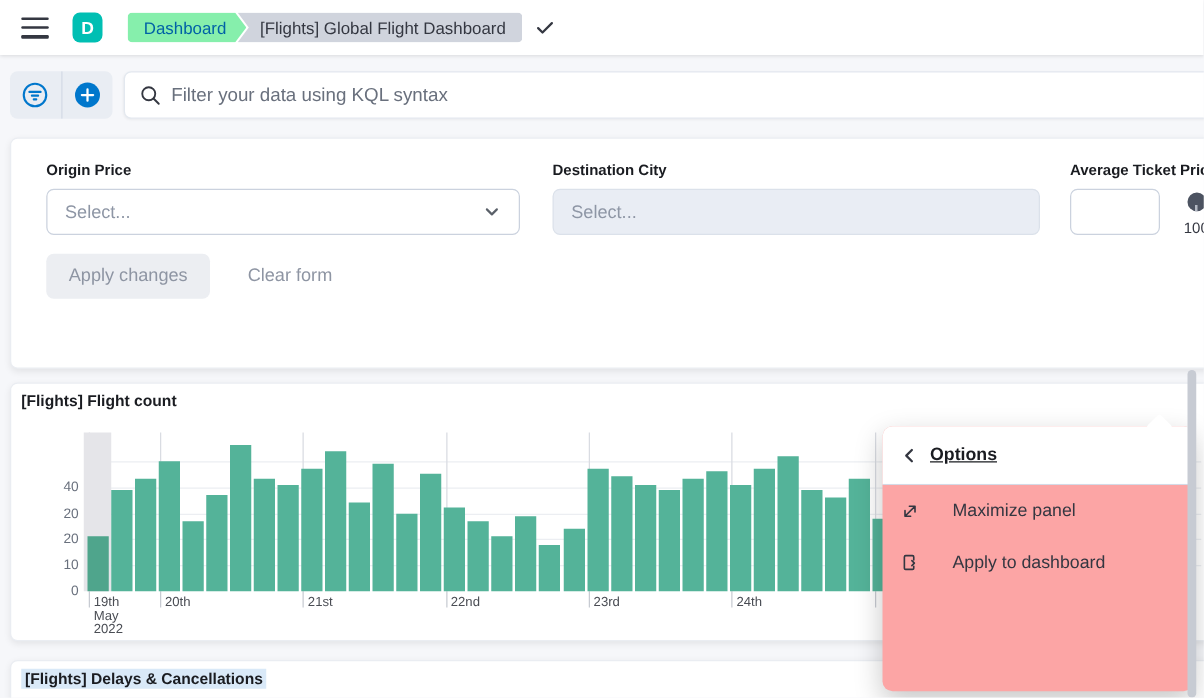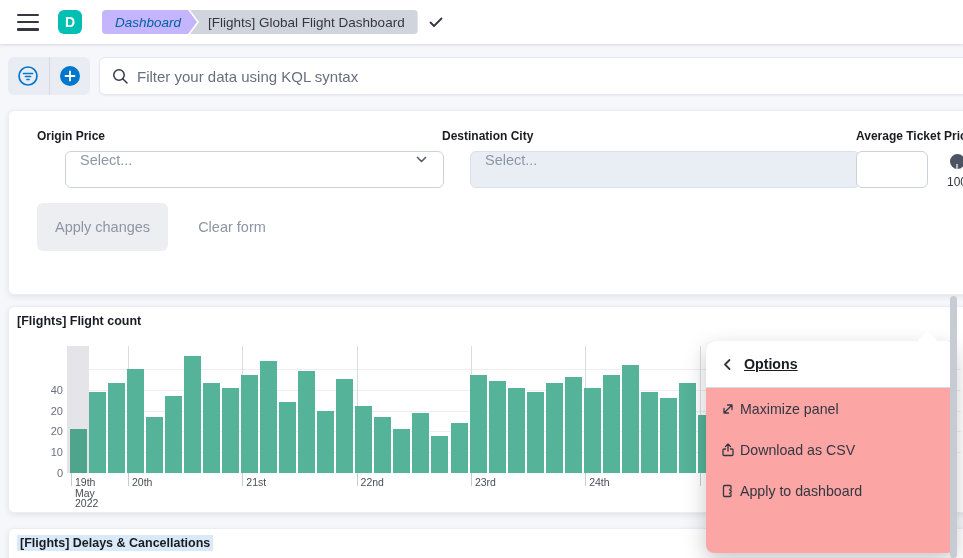--- a/index.html
+++ b/index.html
@@ -21,24 +21,23 @@
   .app-badge {
     margin-left:19px; width:24px; height:24px; border-radius:6px;
     background:#00BFB3; color:#fff; font-weight:bold; font-size:14px;
     display:flex; align-items:center; justify-content:center;
   }
   .crumbs { display:flex; align-items:center; margin-left:20px; }
   .crumb {
     height:24px; display:flex; align-items:center; font-size:13.5px;
   }
   .crumb-first {
-    background:#c4b5fd; color:#0061A6; font-weight:500;
+    background:#86efac; color:#0061A6; font-weight:500;
     padding:0 16px 0 13px; border-radius:4px 0 0 4px;
     clip-path:polygon(0 0, calc(100% - 9px) 0, 100% 50%, calc(100% - 9px) 100%, 0 100%);
-    font-style:italic;
   }
   .crumb-last {
     background:#D0D4DD; color:#343741; margin-left:-7px;
     padding:0 13px 0 18px; border-radius:0 4px 4px 0;
     clip-path:polygon(0 0, 100% 0, 100% 100%, 0 100%, 9px 50%);
   }
   .check-icon { margin-left:10px; display:flex; align-items:center; }
   
   .query-row { position:absolute; left:8px; top:57px; height:38px; display:flex; z-index:5; }
   .filter-group {
@@ -61,39 +60,38 @@
   
   .card {
     position:absolute; left:8px; background:#fff; border-radius:6px;
     border:1px solid #EAEDF2; box-shadow:0 2px 6px rgba(0,0,0,0.08);
   }
   .controls-card { top:110px; width:975px; height:185px; }
   .ctl-label { position:absolute; font-size:12px; font-weight:bold; color:#1A1C21; top:18px; }
   .select {
     position:absolute; top:40px; height:37px; border-radius:6px;
     border:1px solid #CBD2DE; background:#fff;
-    display:flex; align-items:flex-start; padding:0 14px; font-size:14.5px; color:#8E96A5;
+    display:flex; align-items:center; padding:0 14px; font-size:14.5px; color:#8E96A5;
     cursor:pointer;
-    margin-left:28px;
   }
   .select.filled { background:#E9EDF4; border-color:#DBE1EA; }
   .select .chev { margin-left:auto; }
   .price-input {
     position:absolute; top:40px; height:37px; width:72px; border-radius:6px;
     border:1px solid #CBD2DE; background:#fff; cursor:text;
   }
   .slider-thumb {
     position:absolute; width:15px; height:15px; border-radius:50%;
     background:#4C5361; top:43px; cursor:grab;
   }
   .slider-tick { position:absolute; width:2px; height:5px; background:#B3B9C3; }
   .slider-value { position:absolute; font-size:12px; color:#343741; }
   .btn-row { position:absolute; top:92px; left:28px; display:flex; align-items:center; }
   .btn-apply {
-    height:48px; padding:0 18px; background:#ECEEF2; border:none; border-radius:6px;
+    height:36px; padding:0 18px; background:#ECEEF2; border:none; border-radius:6px;
     color:#8E95A3; font-size:14.5px; font-family:"Liberation Sans", sans-serif; cursor:pointer;
   }
   .btn-text {
     background:none; border:none; color:#8E95A3; font-size:14.5px;
     font-family:"Liberation Sans", sans-serif; cursor:pointer; padding:0 14px; height:36px;
   }
   .btn-cancel { margin-left:18px; }
   .btn-clear { margin-left:16px; }
   
   .flight-card { top:306px; width:975px; height:207px; }
@@ -123,21 +121,21 @@
   .menu-header {
     height:47px; display:flex; align-items:center; padding-left:14px;
     border-bottom:1px solid #D3DAE6; cursor:pointer; position:relative; z-index:2; background:#fff; border-radius:8px 8px 0 0;
   }
   .menu-header .mh-label { margin-left:9px; font-size:14.2px; font-weight:bold; color:#1A1C21; text-decoration:underline; }
   .menu-item {
     height:41px; display:flex; align-items:center; padding-left:14px;
     font-size:14.2px; color:#343741; cursor:pointer;
   }
   .menu-item .mi-icon { width:16px; height:16px; display:flex; align-items:center; justify-content:center; }
-  .menu-item .mi-label { margin-left:4px; }
+  .menu-item .mi-label { margin-left:26px; }
   .menu-item .mi-label.u { text-decoration:underline; }
   
   .scrollbar-thumb {
     position:absolute; left:950px; top:296px; width:7px; height:262px;
     background:#C7CBD3; border-radius:4px; z-index:50;
   }
   svg { display:block; }
 </style>
 </head>
 <body>
@@ -325,29 +323,20 @@
         <span class="mi-icon">
           <svg width="16" height="16" viewBox="0 0 16 16">
             <path d="M4 12 L12 4 M12 4 h-4.5 M12 4 v4.5 M4 12 h4.5 M4 12 v-4.5" fill="none" stroke="#343741" stroke-width="1.3" stroke-linecap="round" stroke-linejoin="round"></path>
           </svg>
         </span>
         <span class="mi-label">Maximize panel</span>
       </div>
       <div class="menu-item">
         <span class="mi-icon">
           <svg width="16" height="16" viewBox="0 0 16 16">
-            <path d="M8 2 v7 M5.5 4.5 L8 2 L10.5 4.5" fill="none" stroke="#343741" stroke-width="1.3" stroke-linecap="round" stroke-linejoin="round"></path>
-            <path d="M5.5 7 H4 a1 1 0 0 0 -1 1 v4.5 a1 1 0 0 0 1 1 h8 a1 1 0 0 0 1 -1 V8 a1 1 0 0 0 -1 -1 h-1.5" fill="none" stroke="#343741" stroke-width="1.3" stroke-linecap="round"></path>
-          </svg>
-        </span>
-        <span class="mi-label">Download as CSV</span>
-      </div>
-      <div class="menu-item">
-        <span class="mi-icon">
-          <svg width="16" height="16" viewBox="0 0 16 16">
             <path d="M11 6 V3.5 a1 1 0 0 0 -1 -1 H4.5 a1 1 0 0 0 -1 1 v9 a1 1 0 0 0 1 1 H10 a1 1 0 0 0 1 -1 V11" fill="none" stroke="#343741" stroke-width="1.3" stroke-linecap="round"></path>
             <path d="M9.5 6.5 L11.5 8.5 L9.5 10.5" fill="none" stroke="#343741" stroke-width="1.3" stroke-linecap="round" stroke-linejoin="round"></path>
           </svg>
         </span>
         <span class="mi-label">Apply to dashboard</span>
       </div>
     </div>
 </div>
 
 <div class="scrollbar-thumb"></div>

